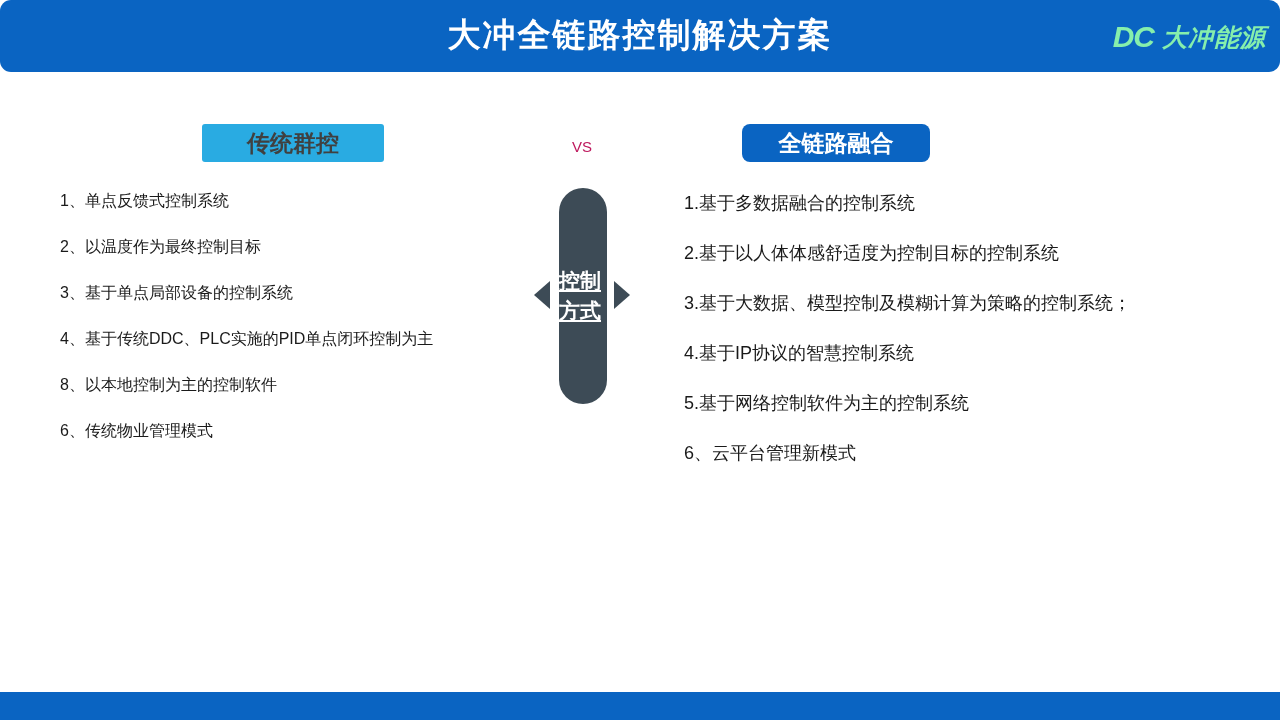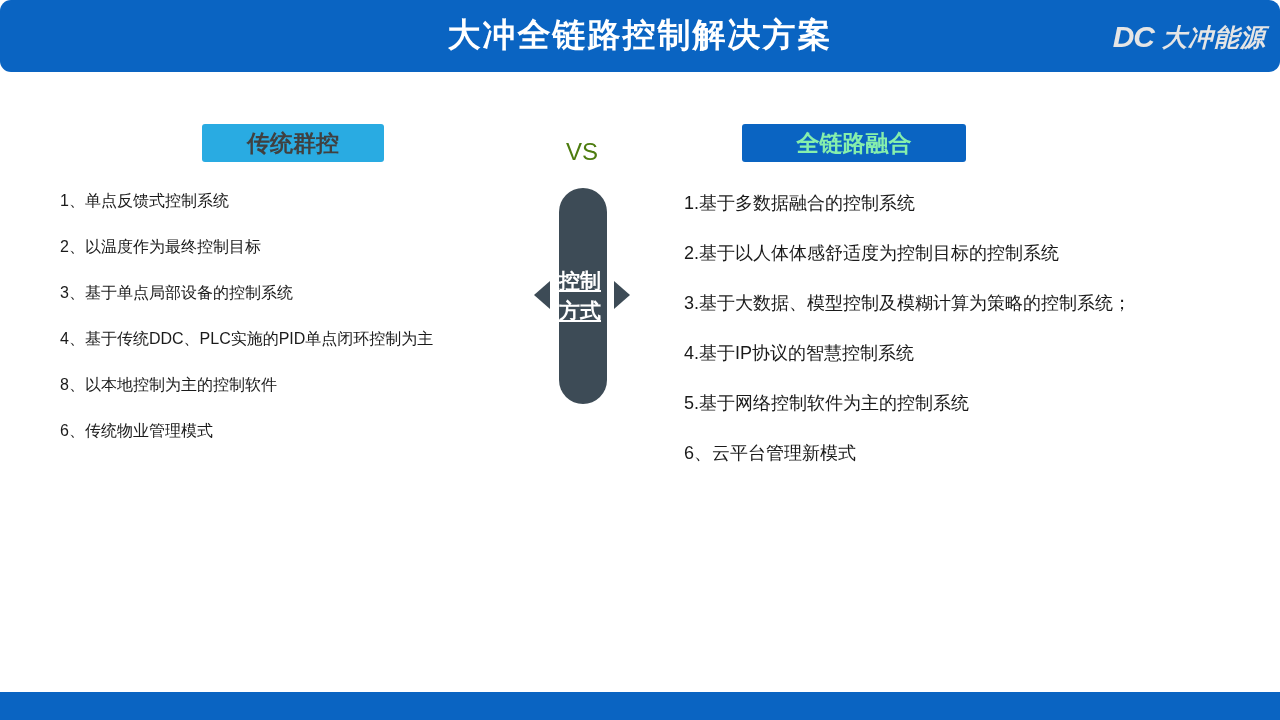--- a/index.html
+++ b/index.html
@@ -36,21 +36,21 @@
     font-weight: bold;
     letter-spacing: 2px;
   }
   .logo {
     position: absolute;
     right: 14px;
     top: 18px;
     height: 38px;
     display: flex;
     align-items: center;
-    color: #e5e5e5;
+    color: #86efac;
   }
   .logo-dc {
     font-size: 30px;
     font-weight: bold;
     font-style: italic;
     letter-spacing: -1px;
     line-height: 1;
   }
   .logo-cn {
     font-size: 25px;
@@ -84,33 +84,34 @@
   .pill-left {
     left: 202px;
     top: 124px;
     width: 182px;
     background: #29abe2;
     color: #404040;
   }
   .pill-right {
     left: 742px;
     top: 124px;
-    width: 224px;
+    width: 188px;
     background: #0a64c2;
-    color: #86efac;
+    color: #ffffff;
+    border-radius: 8px;
   }
 
   .vs-label {
     position: absolute;
     left: 558px;
     top: 138px;
     width: 48px;
     text-align: center;
-    color: #4d7c0f;
-    font-size: 24px;
+    color: #be185d;
+    font-size: 15px;
   }
 
   
   .capsule {
     position: absolute;
     left: 559px;
     top: 188px;
     width: 48px;
     height: 216px;
     background: #3d4b56;

